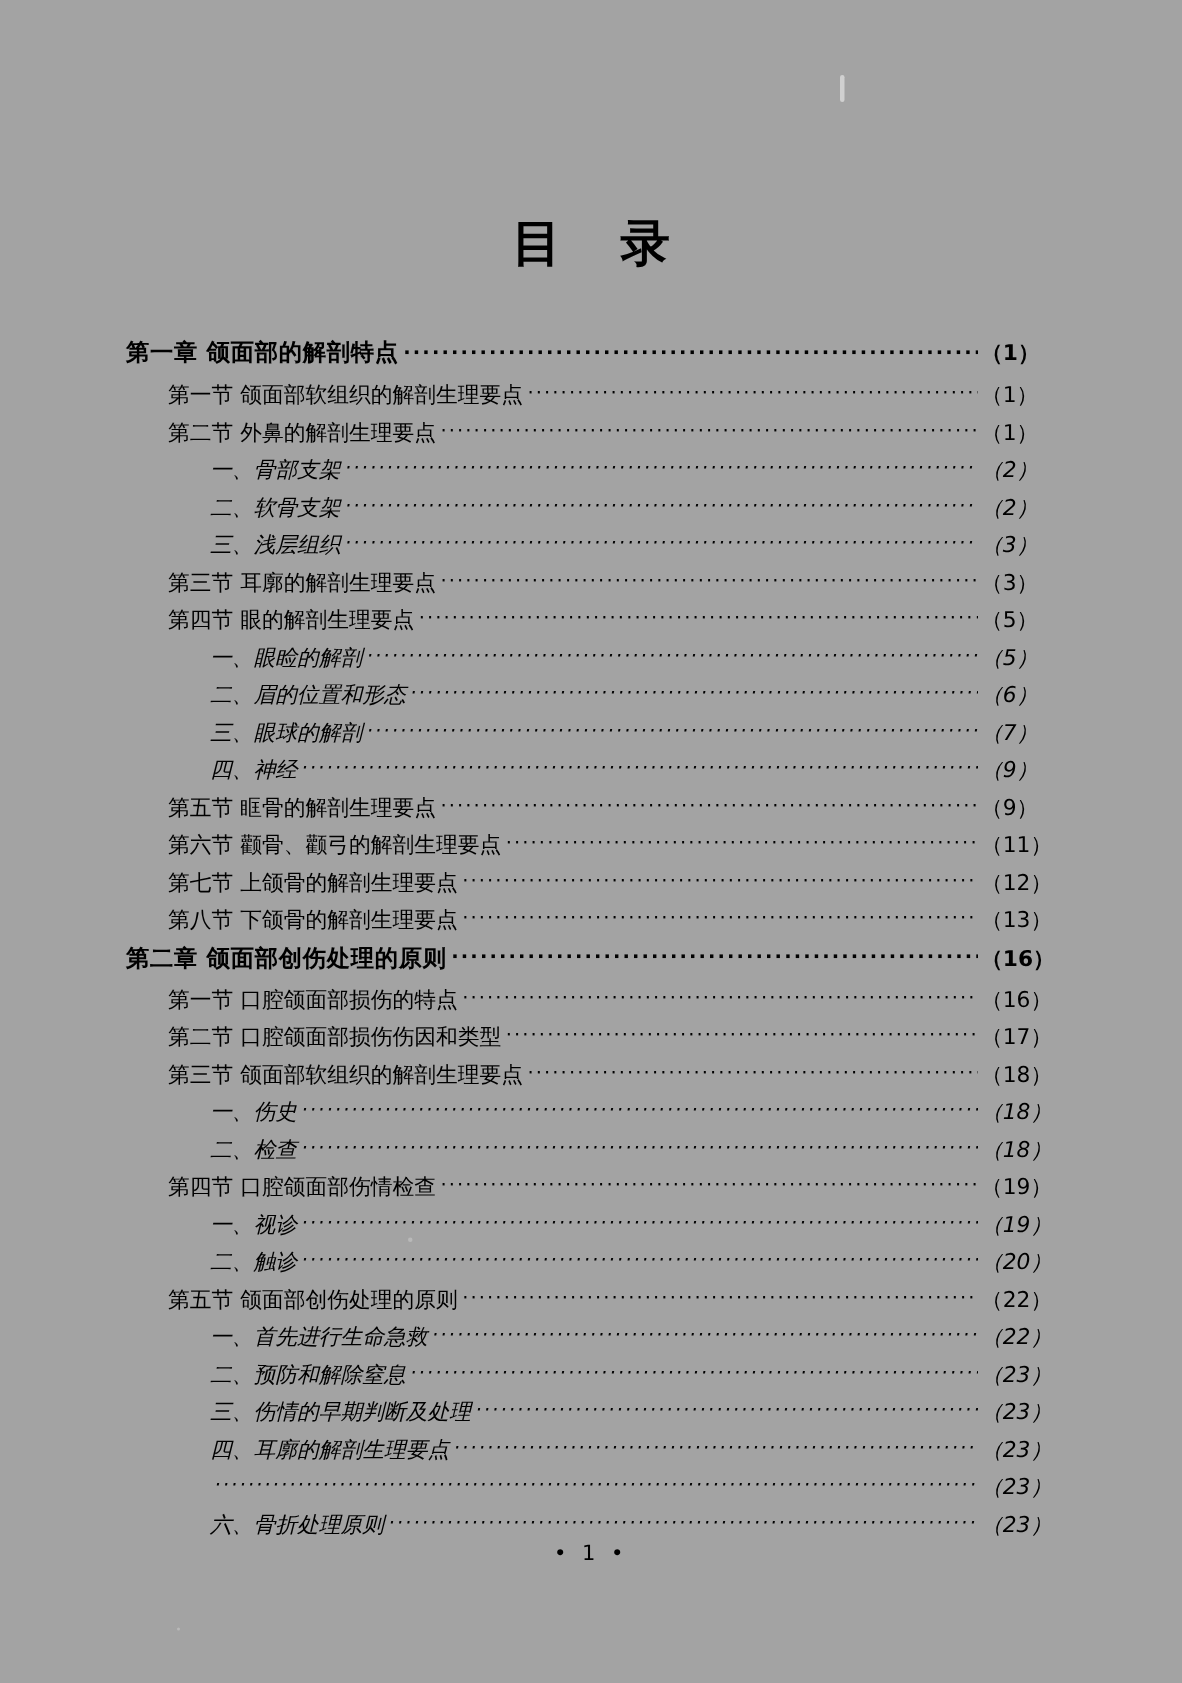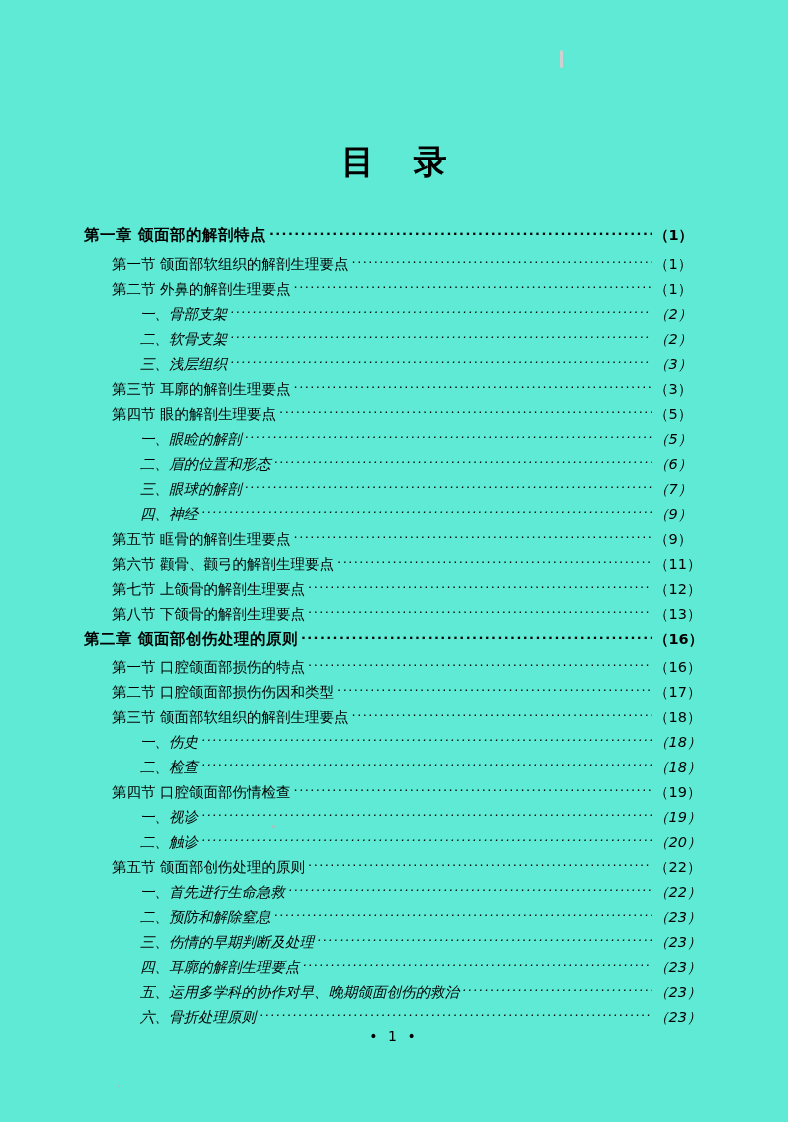--- a/index.html
+++ b/index.html
@@ -13,21 +13,21 @@
     font-family: "DejaVu Sans", sans-serif;
     color: #000000;
     position: relative;
     overflow: hidden;
   }
   .page {
     position: absolute;
     left: 0; top: 0;
     width: 788px;
     height: 1122px;
-    background: #5eead4;
+    background: #a3a3a3;
   }
   
   .speck {
     position: absolute;
     background: #b9b9b9;
     border-radius: 50%;
   }
   .speck.s1 { left: 560px; top: 50px; width: 3px; height: 18px; border-radius: 2px; background:#d0d0d0; }
   .speck.s2 { left: 272px; top: 825px; width: 3px; height: 3px; }
   .speck.s3 { left: 118px; top: 1085px; width: 2px; height: 2px; }
@@ -79,20 +79,21 @@
     width: 52px;
     text-align: left;
     font-size: 14.5px;
   }
 
   
   .lvl-chapter {
     font-weight: bold;
     font-size: 15.5px;
     margin-bottom: 13px;
+    align-items: flex-end;
   }
   .lvl-chapter .label { letter-spacing: 0.5px; }
   .lvl-chapter .page-num { font-weight: bold; }
   .lvl-section { padding-left: 28px; }
   .lvl-sub { padding-left: 56px; font-style: italic; }
 
   .gap-before { margin-top: 8px; }
 
   .footer {
     position: absolute;
@@ -260,21 +261,20 @@
         <span class="label">三、伤情的早期判断及处理</span>
         <span class="dots">························································································································</span>
         <span class="page-num">（23）</span>
       </div>
       <div class="entry lvl-sub">
         <span class="label">四、耳廓的解剖生理要点</span>
         <span class="dots">························································································································</span>
         <span class="page-num">（23）</span>
       </div>
       <div class="entry lvl-sub">
-        <span class="label">五、运用多学科的协作对早、晚期颌面创伤的救治</span>
         <span class="dots">························································································································</span>
         <span class="page-num">（23）</span>
       </div>
       <div class="entry lvl-sub">
         <span class="label">六、骨折处理原则</span>
         <span class="dots">························································································································</span>
         <span class="page-num">（23）</span>
       </div>
     </div>
 

